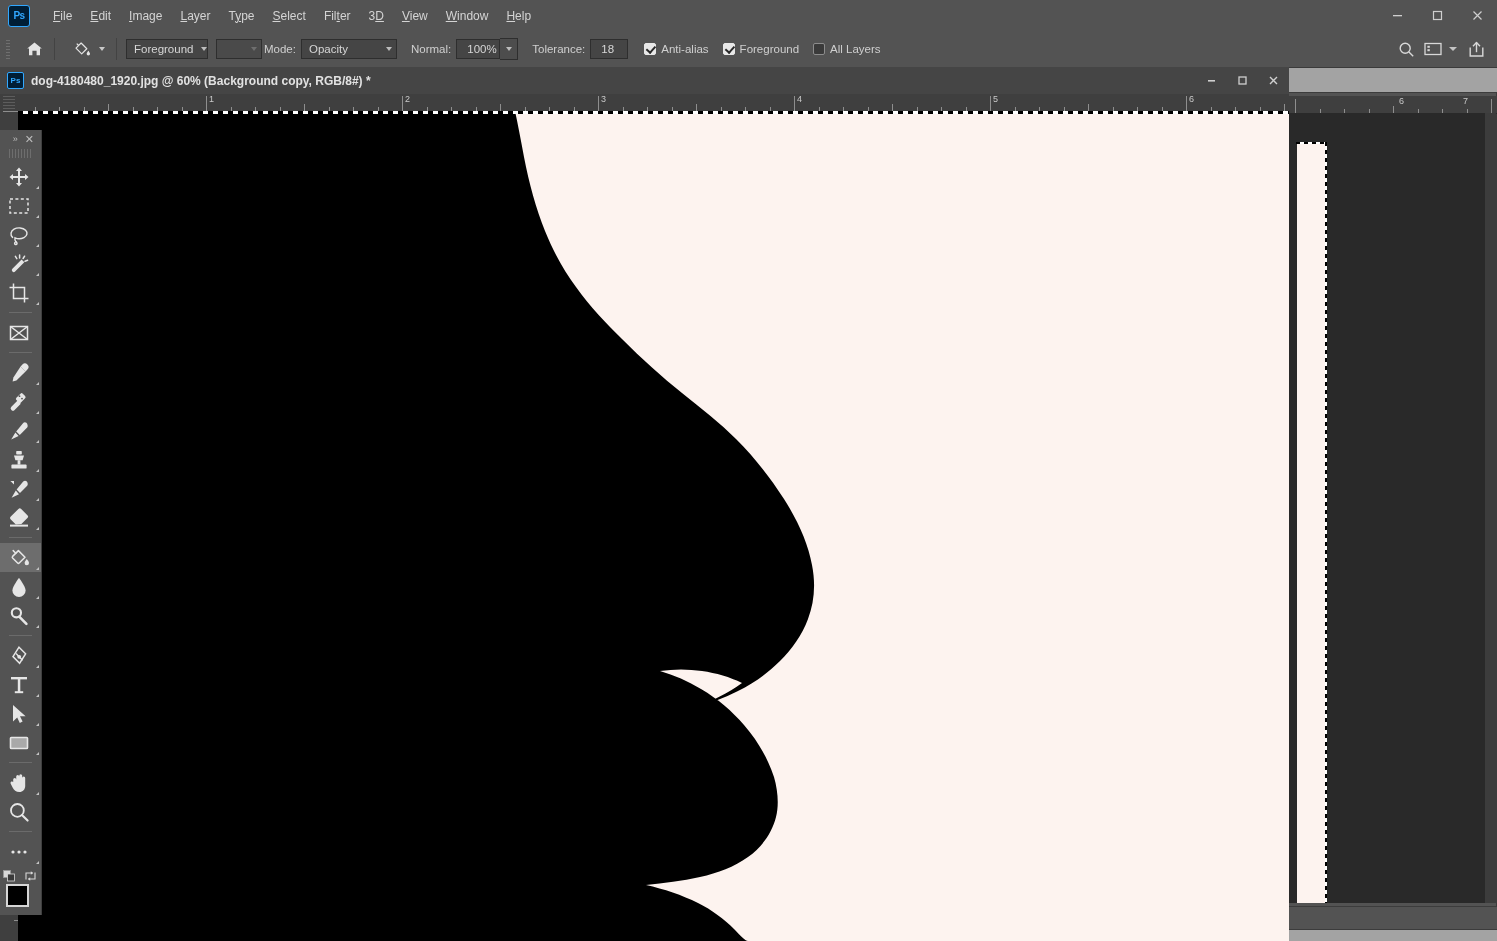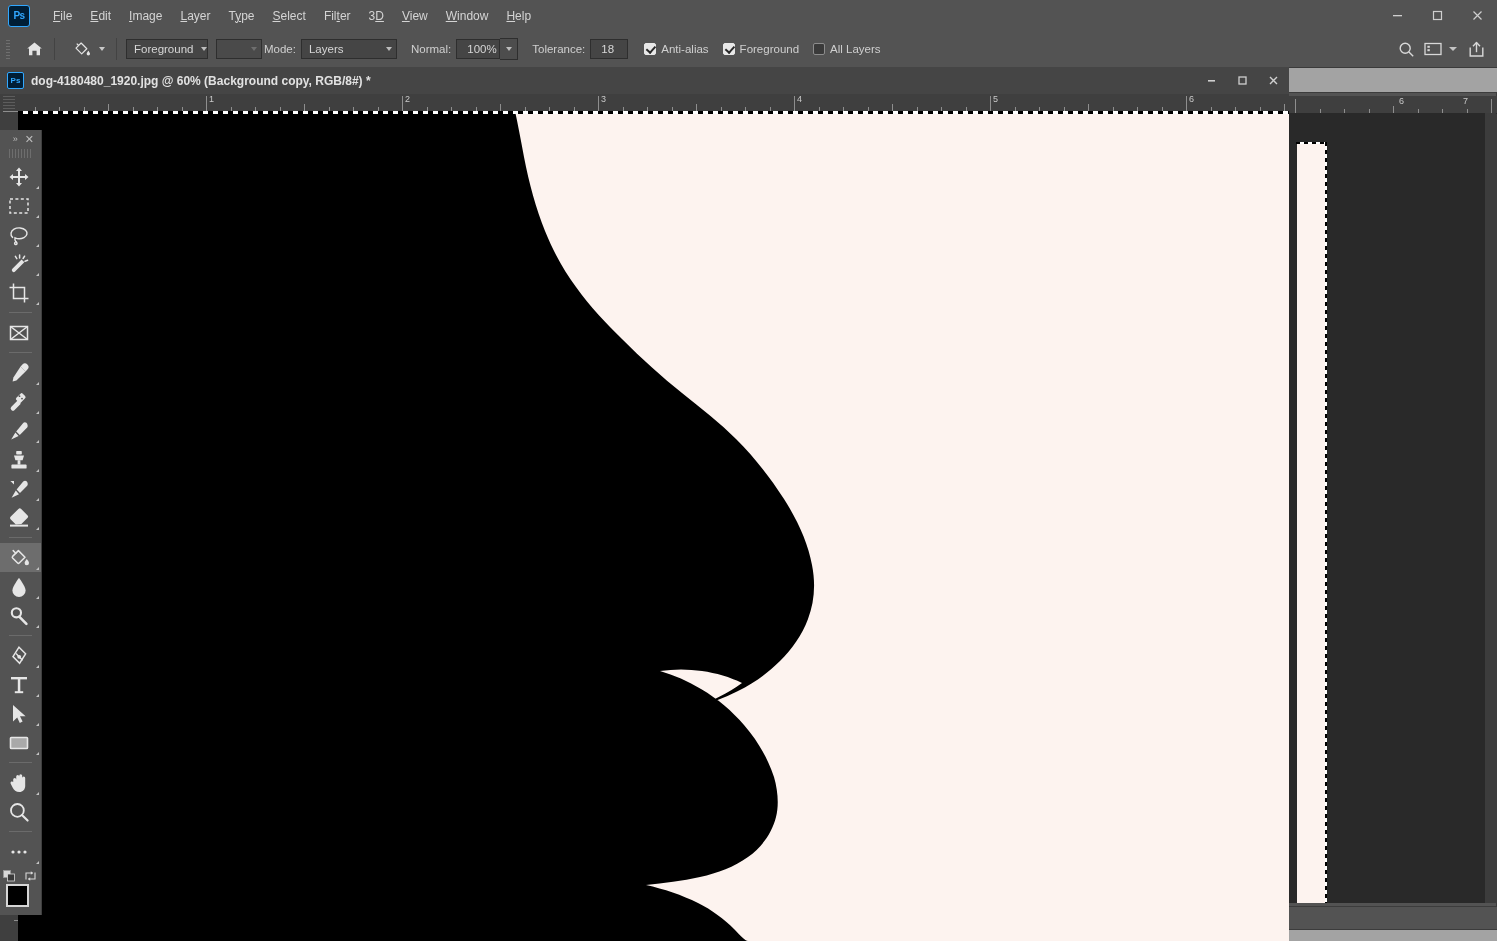--- a/index.html
+++ b/index.html
@@ -338,21 +338,21 @@
       <span class="dd-caret"></span>
     </div>
 
     <div class="dropdown disabled" style="width:46px;margin-left:8px;">
       <span></span>
       <span class="dd-caret"></span>
     </div>
 
     <div class="opt-label" style="margin-left:2px;">Mode:</div>
     <div class="dropdown" style="width:96px;">
-      <span>Layers</span>
+      <span>Opacity</span>
       <span class="dd-caret"></span>
     </div>
 
     <div class="opt-label" style="margin-left:14px;">Normal:</div>
     <div class="numfield" style="width:44px;">100%</div>
     <div class="spinner-btn">
       <span style="width:0;height:0;border-left:3.5px solid transparent;border-right:3.5px solid transparent;border-top:4px solid #bdbdbd;"></span>
     </div>
 
     <div class="opt-label" style="margin-left:14px;">Tolerance:</div>

